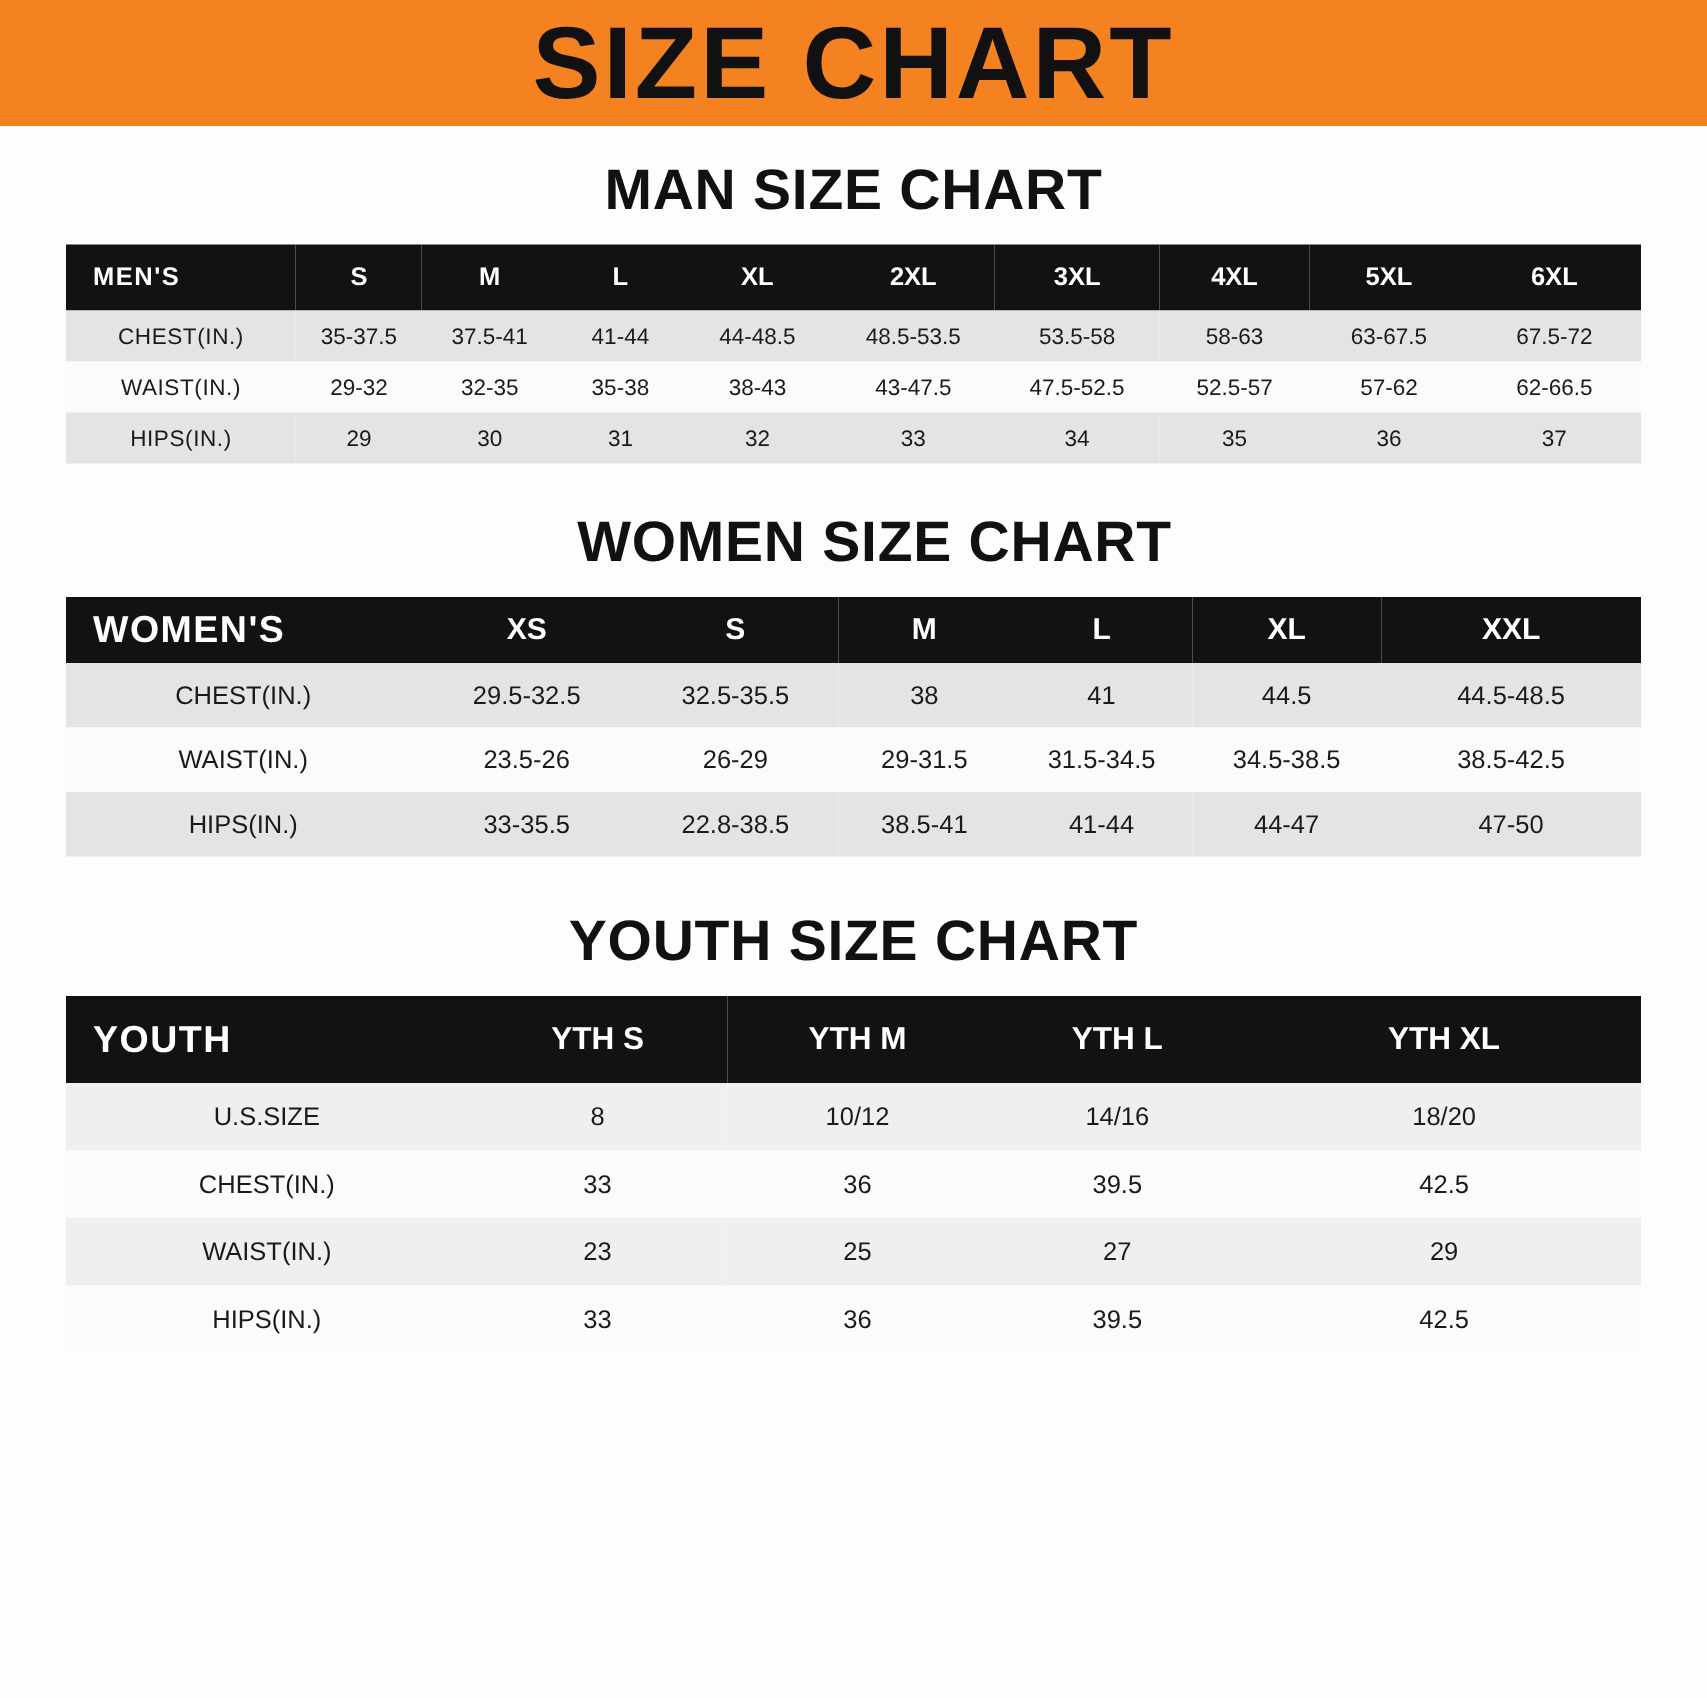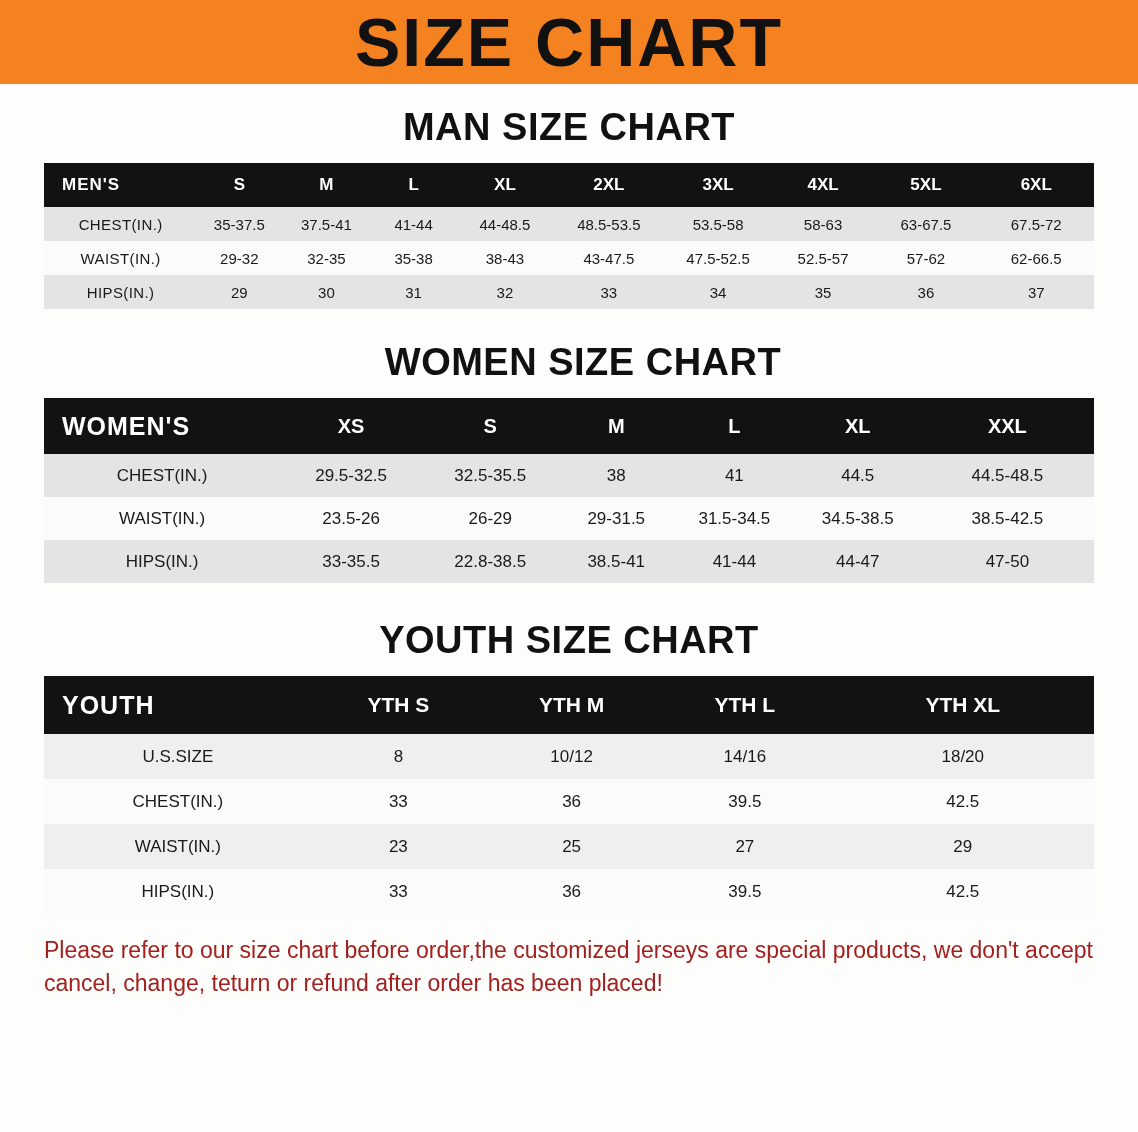--- a/index.html
+++ b/index.html
@@ -77,21 +77,21 @@
   }
 
   
   #men-table thead th { height: 44px; font-size: 17px; }
   #men-table tbody td { height: 34px; font-size: 15px; }
   #men-table tbody tr:nth-child(odd)  td { background: #e4e4e4; }
   #men-table tbody tr:nth-child(even) td { background: #fbfbfb; }
   #men-table tbody td.first-col { font-size: 15px; letter-spacing: 0.4px; }
 
   
-  #women-table thead th { height: 56px; font-size: 20px; }
+  #women-table thead th { height: 44px; font-size: 20px; }
   #women-table thead .first-col { font-size: 25px; }
   #women-table tbody td { height: 43px; font-size: 17px; }
   #women-table tbody tr:nth-child(odd)  td { background: #e4e4e4; }
   #women-table tbody tr:nth-child(even) td { background: #fbfbfb; }
 
   
   #youth-table thead th { height: 58px; font-size: 21px; }
   #youth-table thead .first-col { font-size: 25px; }
   #youth-table tbody td { height: 45px; font-size: 17px; }
   #youth-table tbody tr:nth-child(odd)  td { background: #efefef; }
@@ -287,15 +287,14 @@
           <td class="first-col">HIPS(IN.)</td>
           <td>33</td>
           <td>36</td>
           <td>39.5</td>
           <td>42.5</td>
         </tr>
       </tbody>
     </table>
   </div>
 
-  <div class="note">Please refer to our size chart before order,the customized jerseys are special products, we don't accept cancel, change, teturn or refund after order has been placed!</div>
 
 </div>
 
 </body></html>

